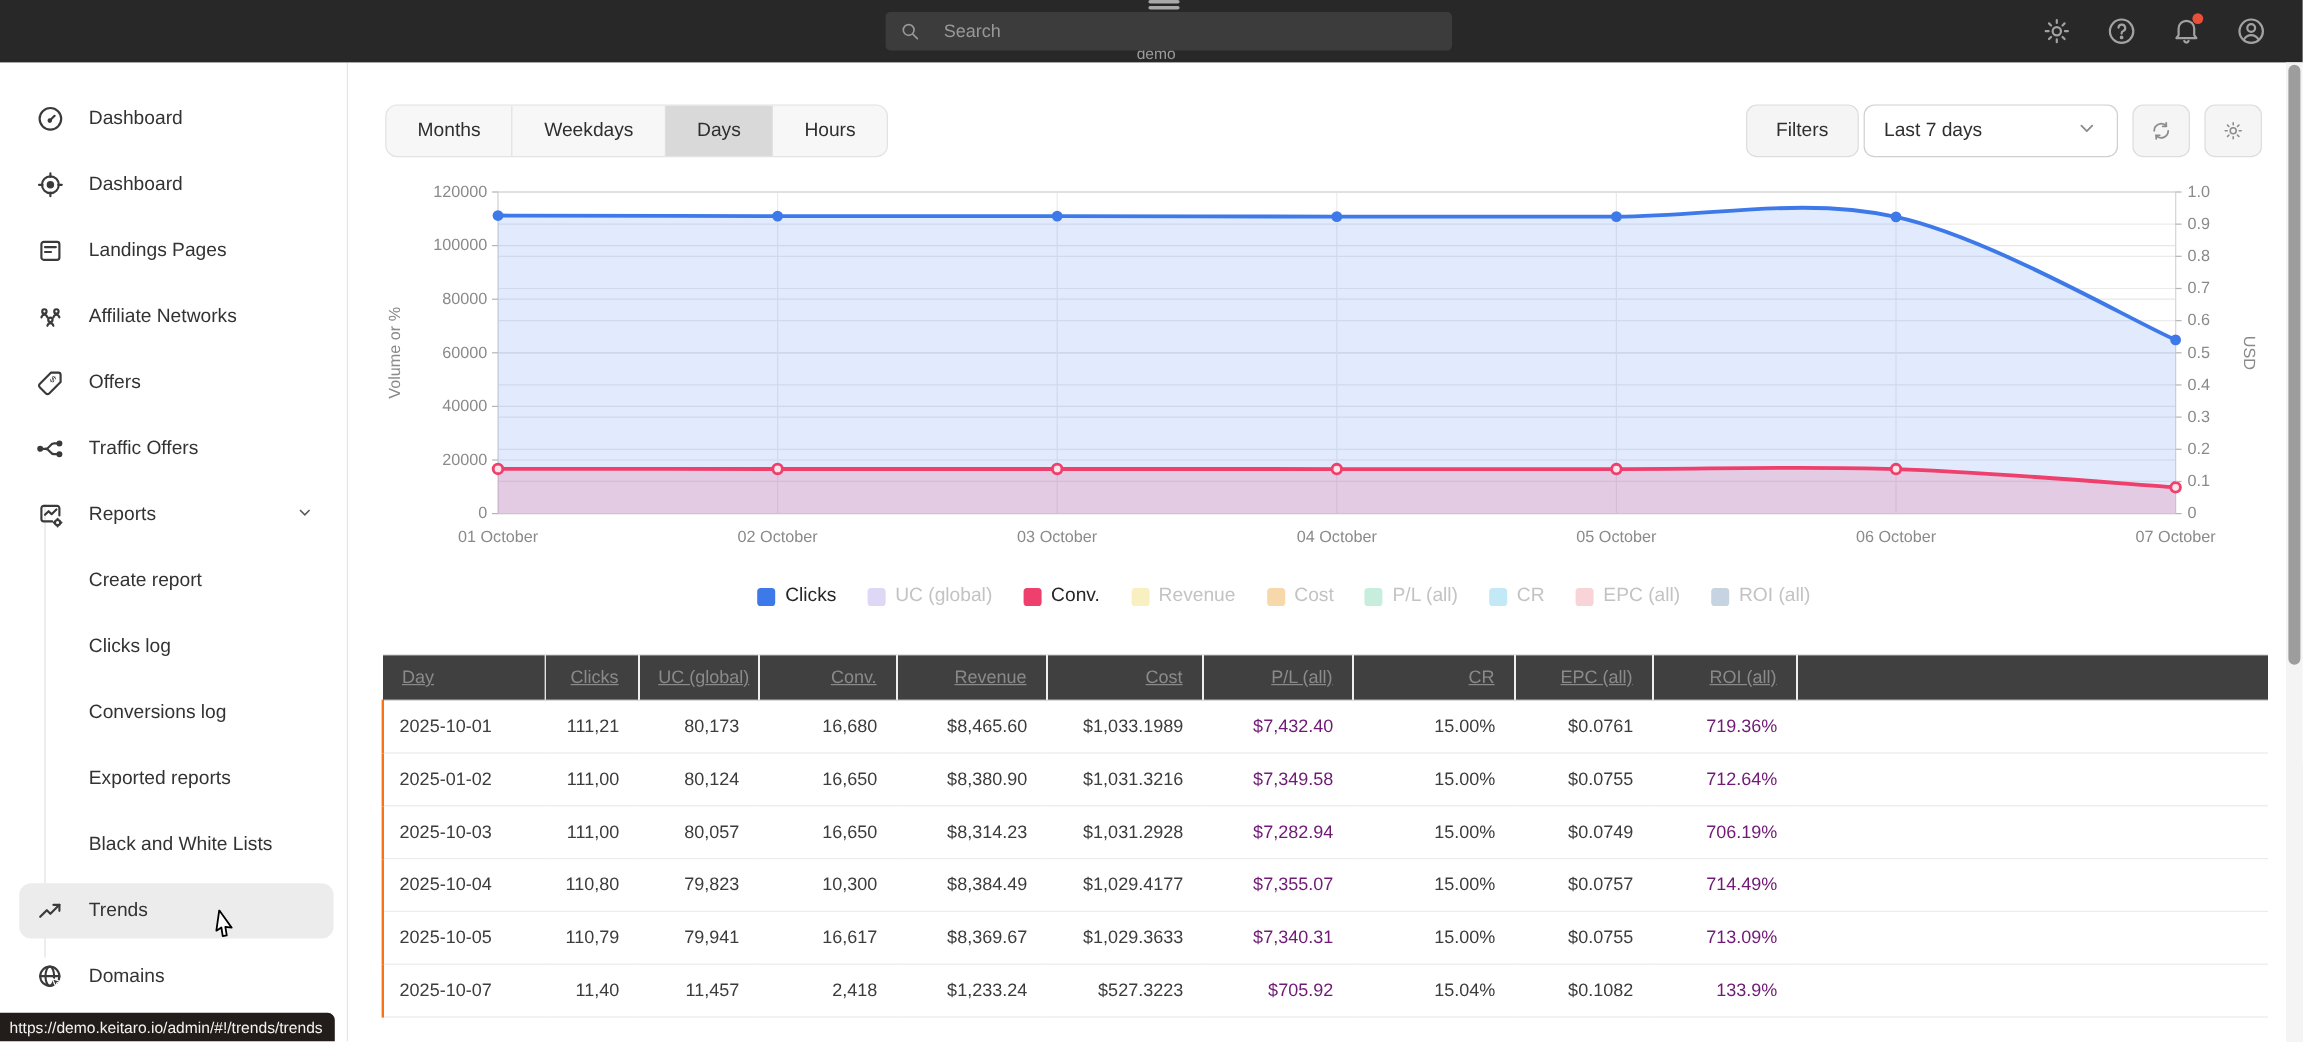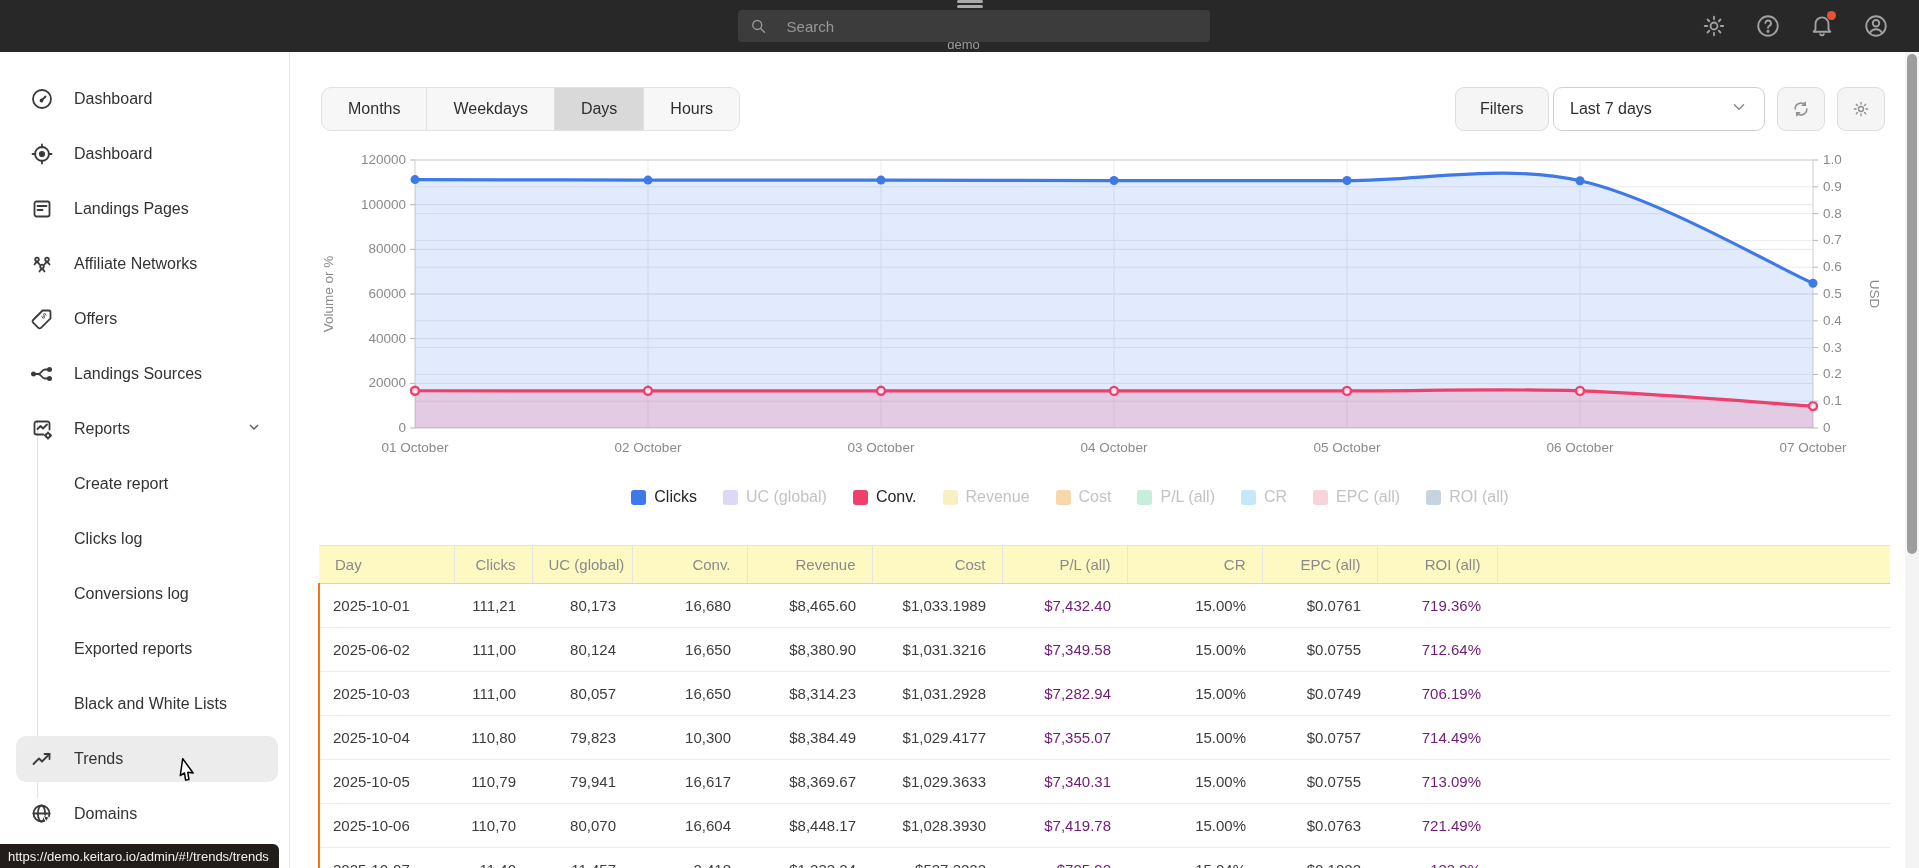--- a/index.html
+++ b/index.html
@@ -69,23 +69,23 @@
   .legend { position:absolute; left:300px; top:488px; width:1540px; display:flex;
     justify-content:center; gap:26px; align-items:center; }
   .lg-item { display:flex; align-items:center; gap:8px; cursor:pointer; font-size:16px; }
   .lg-sw { width:15px; height:15px; border-radius:3px; }
   .lg-item .lg-label { color:#c3c3c3; }
   .lg-item.on .lg-label { color:#262626; }
 
   
   .trends-table { position:absolute; left:318px; top:545px; width:1572px; border-collapse:collapse;
     font-size:15px; color:#3c3c3c; table-layout:fixed; }
-  .trends-table th { font-weight:normal; color:#8a8a8a; background:#fef9c3; height:38px;
+  .trends-table th { font-weight:normal; color:#8a8a8a; background:#404040; height:38px;
     border-top:1px solid #e4e4e4; border-bottom:1px solid #d2d2d2; border-right:1px solid #e4e4e4;
-    padding:0 16px; text-align:right; white-space:nowrap; overflow:hidden; }
+    padding:0 16px; text-align:right; white-space:nowrap; overflow:hidden;text-decoration:underline; }
   .trends-table th:first-child { text-align:left; }
   .trends-table th.filler, .trends-table td.filler { border-right:none; }
   .trends-table td { height:44px; padding:0 16px; text-align:right; border-bottom:1px solid #ececec;
     white-space:nowrap; overflow:hidden; background:#fff; }
   .trends-table td:first-child { text-align:left; border-left:2px solid #f97316; padding-left:13px; }
   .trends-table td.green { color:#701a75; }
 
   
   .statusbar { position:absolute; left:0; bottom:0; height:24px; background:#221d1a; color:#f2f2f2;
     font-size:13px; display:flex; align-items:center; padding:0 10px 0 8px;
@@ -202,21 +202,21 @@
         <div class="side-item" style="top: 299px;">
           <span class="s-icon">
             <svg viewBox="0 0 24 24">
               <path d="M2.5 12h5.5c3.5 0 3.5-4.5 7-4.5h2.5"></path>
               <path d="M8 12c3.5 0 3.5 4.5 7 4.5h2.5"></path>
               <circle cx="19.5" cy="7.5" r="1.6" fill="#3a3a3a"></circle>
               <circle cx="19.5" cy="16.5" r="1.6" fill="#3a3a3a"></circle>
               <circle cx="3.5" cy="12" r="1.6" fill="#3a3a3a"></circle>
             </svg>
           </span>
-          <span>Landings Sources</span>
+          <span>Traffic Offers</span>
         </div>
         <div class="side-item" style="top: 354px;">
           <span class="s-icon">
             <svg viewBox="0 0 24 24">
               <path d="M19.5 12.5v-6a2 2 0 0 0-2-2h-11a2 2 0 0 0-2 2v9a2 2 0 0 0 2 2h7"></path>
               <path d="M7.5 12l3-3 2.5 2.5 4-4"></path>
               <circle cx="18" cy="18.5" r="2.2"></circle>
               <path d="M18 15.3v1 M18 20.7v1 M14.8 18.5h1 M20.2 18.5h1"></path>
             </svg>
           </span>
@@ -463,21 +463,21 @@
           <td>16,680</td>
           <td>$8,465.60</td>
           <td>$1,033.1989</td>
           <td class="green">$7,432.40</td>
           <td>15.00%</td>
           <td>$0.0761</td>
           <td class="green">719.36%</td>
           <td class="filler"></td>
         </tr>
         <tr>
-          <td>2025-06-02</td>
+          <td>2025-01-02</td>
           <td>111,00</td>
           <td>80,124</td>
           <td>16,650</td>
           <td>$8,380.90</td>
           <td>$1,031.3216</td>
           <td class="green">$7,349.58</td>
           <td>15.00%</td>
           <td>$0.0755</td>
           <td class="green">712.64%</td>
           <td class="filler"></td>
@@ -515,33 +515,20 @@
           <td>16,617</td>
           <td>$8,369.67</td>
           <td>$1,029.3633</td>
           <td class="green">$7,340.31</td>
           <td>15.00%</td>
           <td>$0.0755</td>
           <td class="green">713.09%</td>
           <td class="filler"></td>
         </tr>
         <tr>
-          <td>2025-10-06</td>
-          <td>110,70</td>
-          <td>80,070</td>
-          <td>16,604</td>
-          <td>$8,448.17</td>
-          <td>$1,028.3930</td>
-          <td class="green">$7,419.78</td>
-          <td>15.00%</td>
-          <td>$0.0763</td>
-          <td class="green">721.49%</td>
-          <td class="filler"></td>
-        </tr>
-        <tr>
           <td>2025-10-07</td>
           <td>11,40</td>
           <td>11,457</td>
           <td>2,418</td>
           <td>$1,233.24</td>
           <td>$527.3223</td>
           <td class="green">$705.92</td>
           <td>15.04%</td>
           <td>$0.1082</td>
           <td class="green">133.9%</td>

